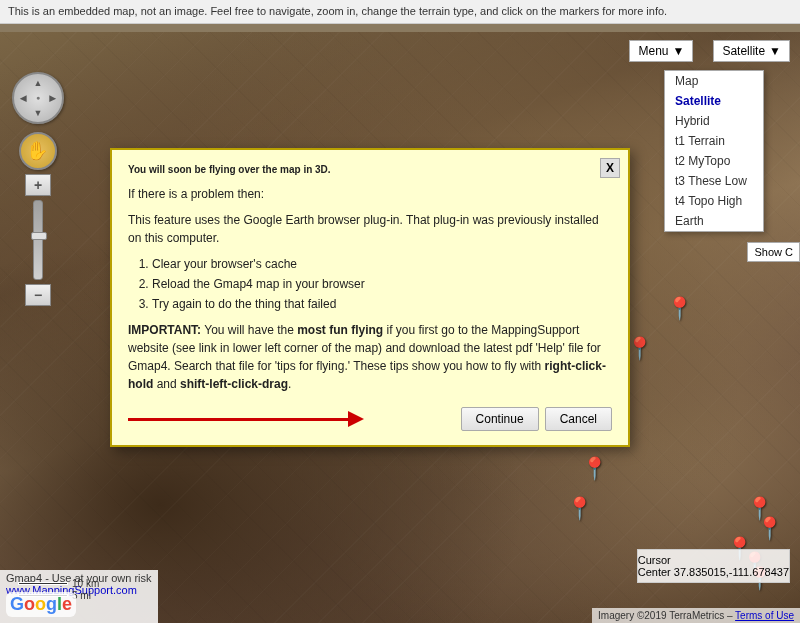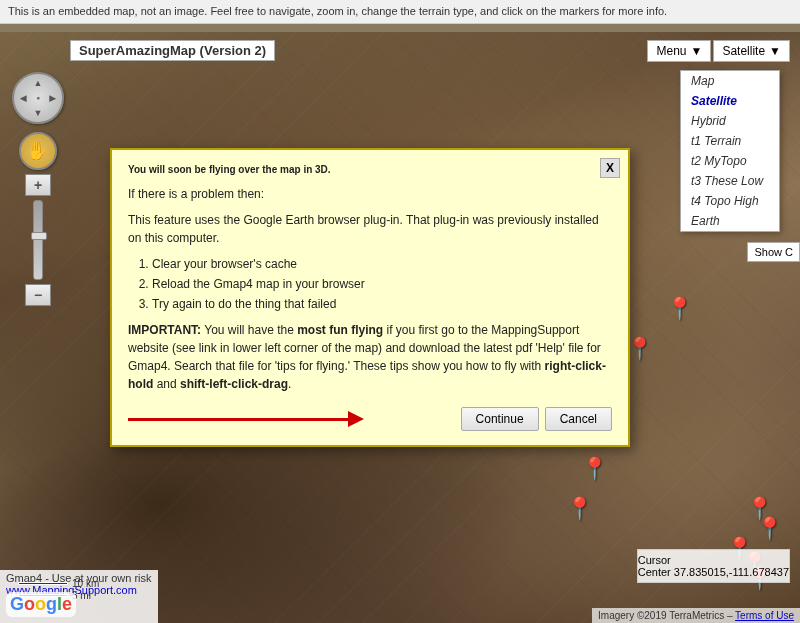--- a/index.html
+++ b/index.html
@@ -72,46 +72,45 @@
       color: #333;
     }
 
     
     #menu-bar {
       position: absolute;
       top: 8px;
       right: 10px;
       z-index: 20;
       display: flex;
-      gap: 2px;
+      gap: 20px;
       align-items: flex-start;
     }
 
     .menu-btn {
       background: white;
       border: 1px solid #aaa;
       padding: 3px 8px;
       font-size: 12px;
       cursor: pointer;
       display: flex;
       align-items: center;
       gap: 4px;
     }
 
     
     #map-type-dropdown {
       position: absolute;
       top: 30px;
-      right: 10px;
+      right: 26px;
       z-index: 25;
       background: white;
       border: 1px solid #aaa;
       box-shadow: 2px 2px 6px rgba(0,0,0,0.3);
       min-width: 100px;
-      font-style: italic;
     }
     .dropdown-item {
       padding: 3px 10px;
       font-size: 12px;
       cursor: pointer;
       color: #333;
     }
     .dropdown-item.selected { color: #00a; font-weight: bold; }
 
     
@@ -411,23 +410,20 @@
   <div class="map-pin" style="left:680px;top:290px;">📍</div>
   <div class="map-pin" style="left:640px;top:330px;">📍</div>
   <div class="map-pin" style="left:595px;top:450px;">📍</div>
   <div class="map-pin" style="left:580px;top:490px;">📍</div>
   <div class="map-pin" style="left:760px;top:490px;">📍</div>
   <div class="map-pin" style="left:770px;top:510px;">📍</div>
   <div class="map-pin" style="left:740px;top:530px;">📍</div>
   <div class="map-pin" style="left:755px;top:545px;">📍</div>
   <div class="map-pin" style="left:760px;top:560px;">📍</div>
 
-  <div id="map-title-bar">
-    <span>SuperAmazingMap (Version 2)</span>
-  </div>
 
   <div id="menu-bar">
     <button class="menu-btn">
       <span>Menu</span>
       <span>▼</span>
     </button>
     <div style="position:relative; display:inline-block;">
       <button class="menu-btn">
         <span>Satellite</span>
         <span>▼</span>

